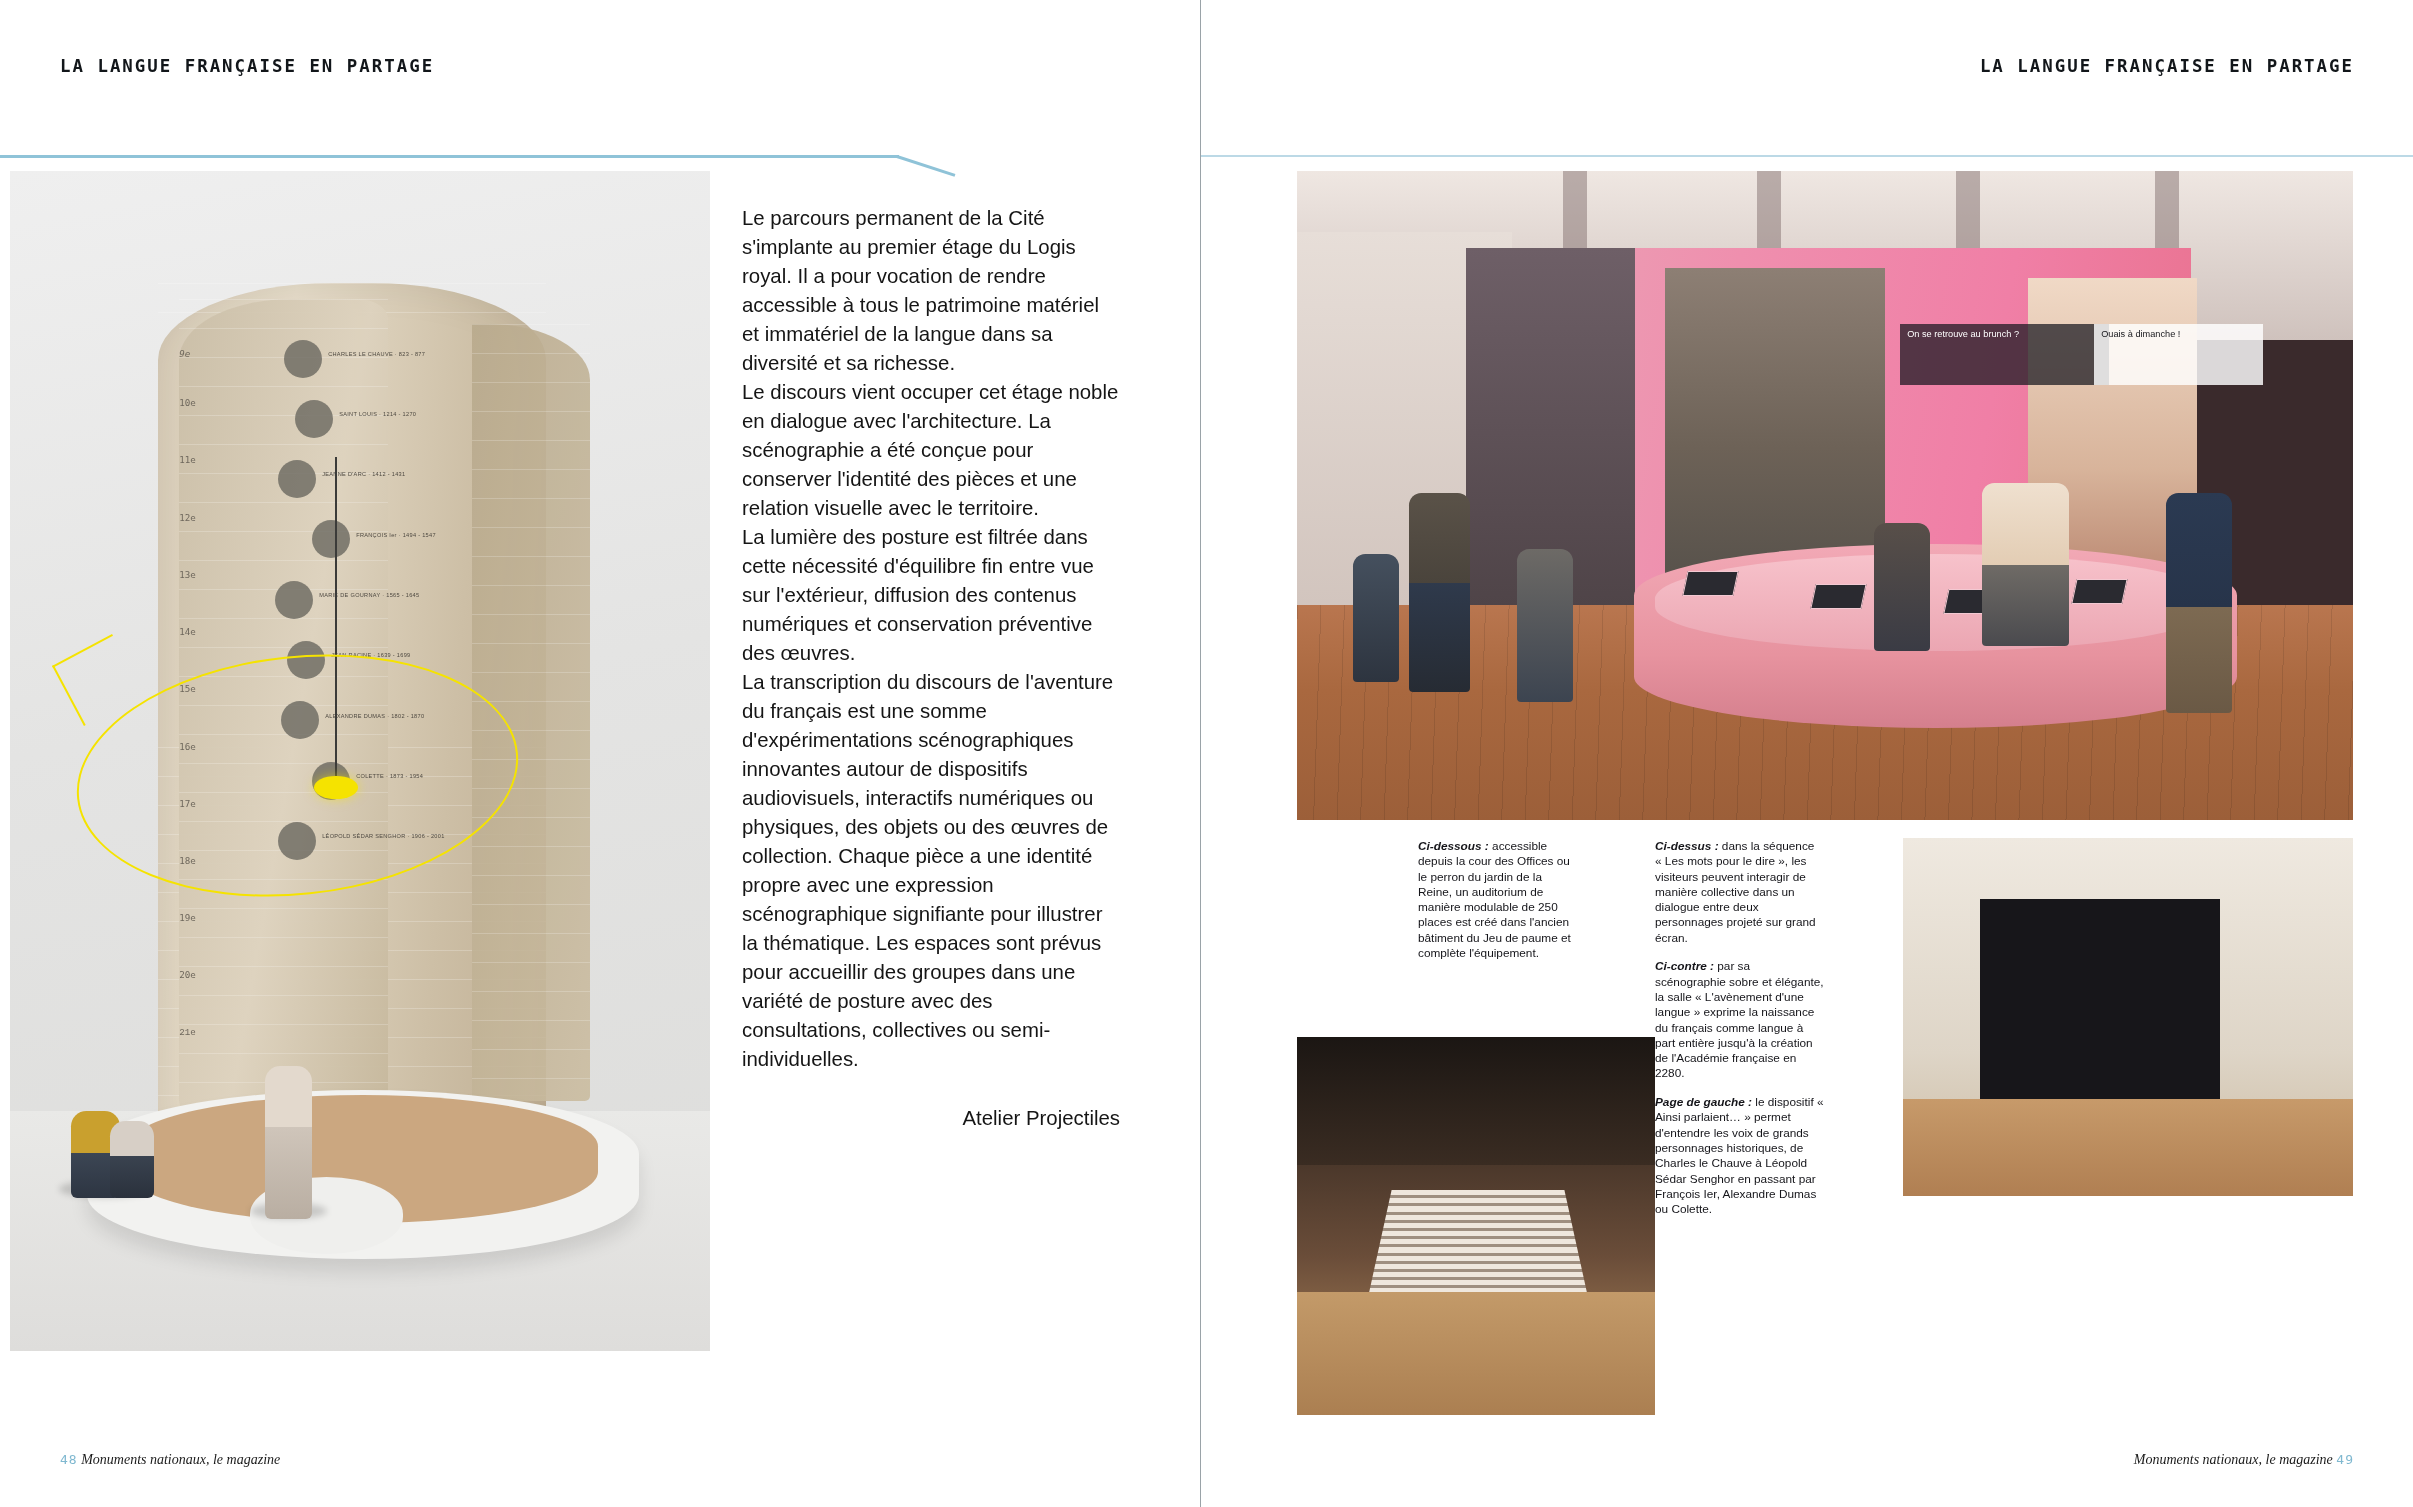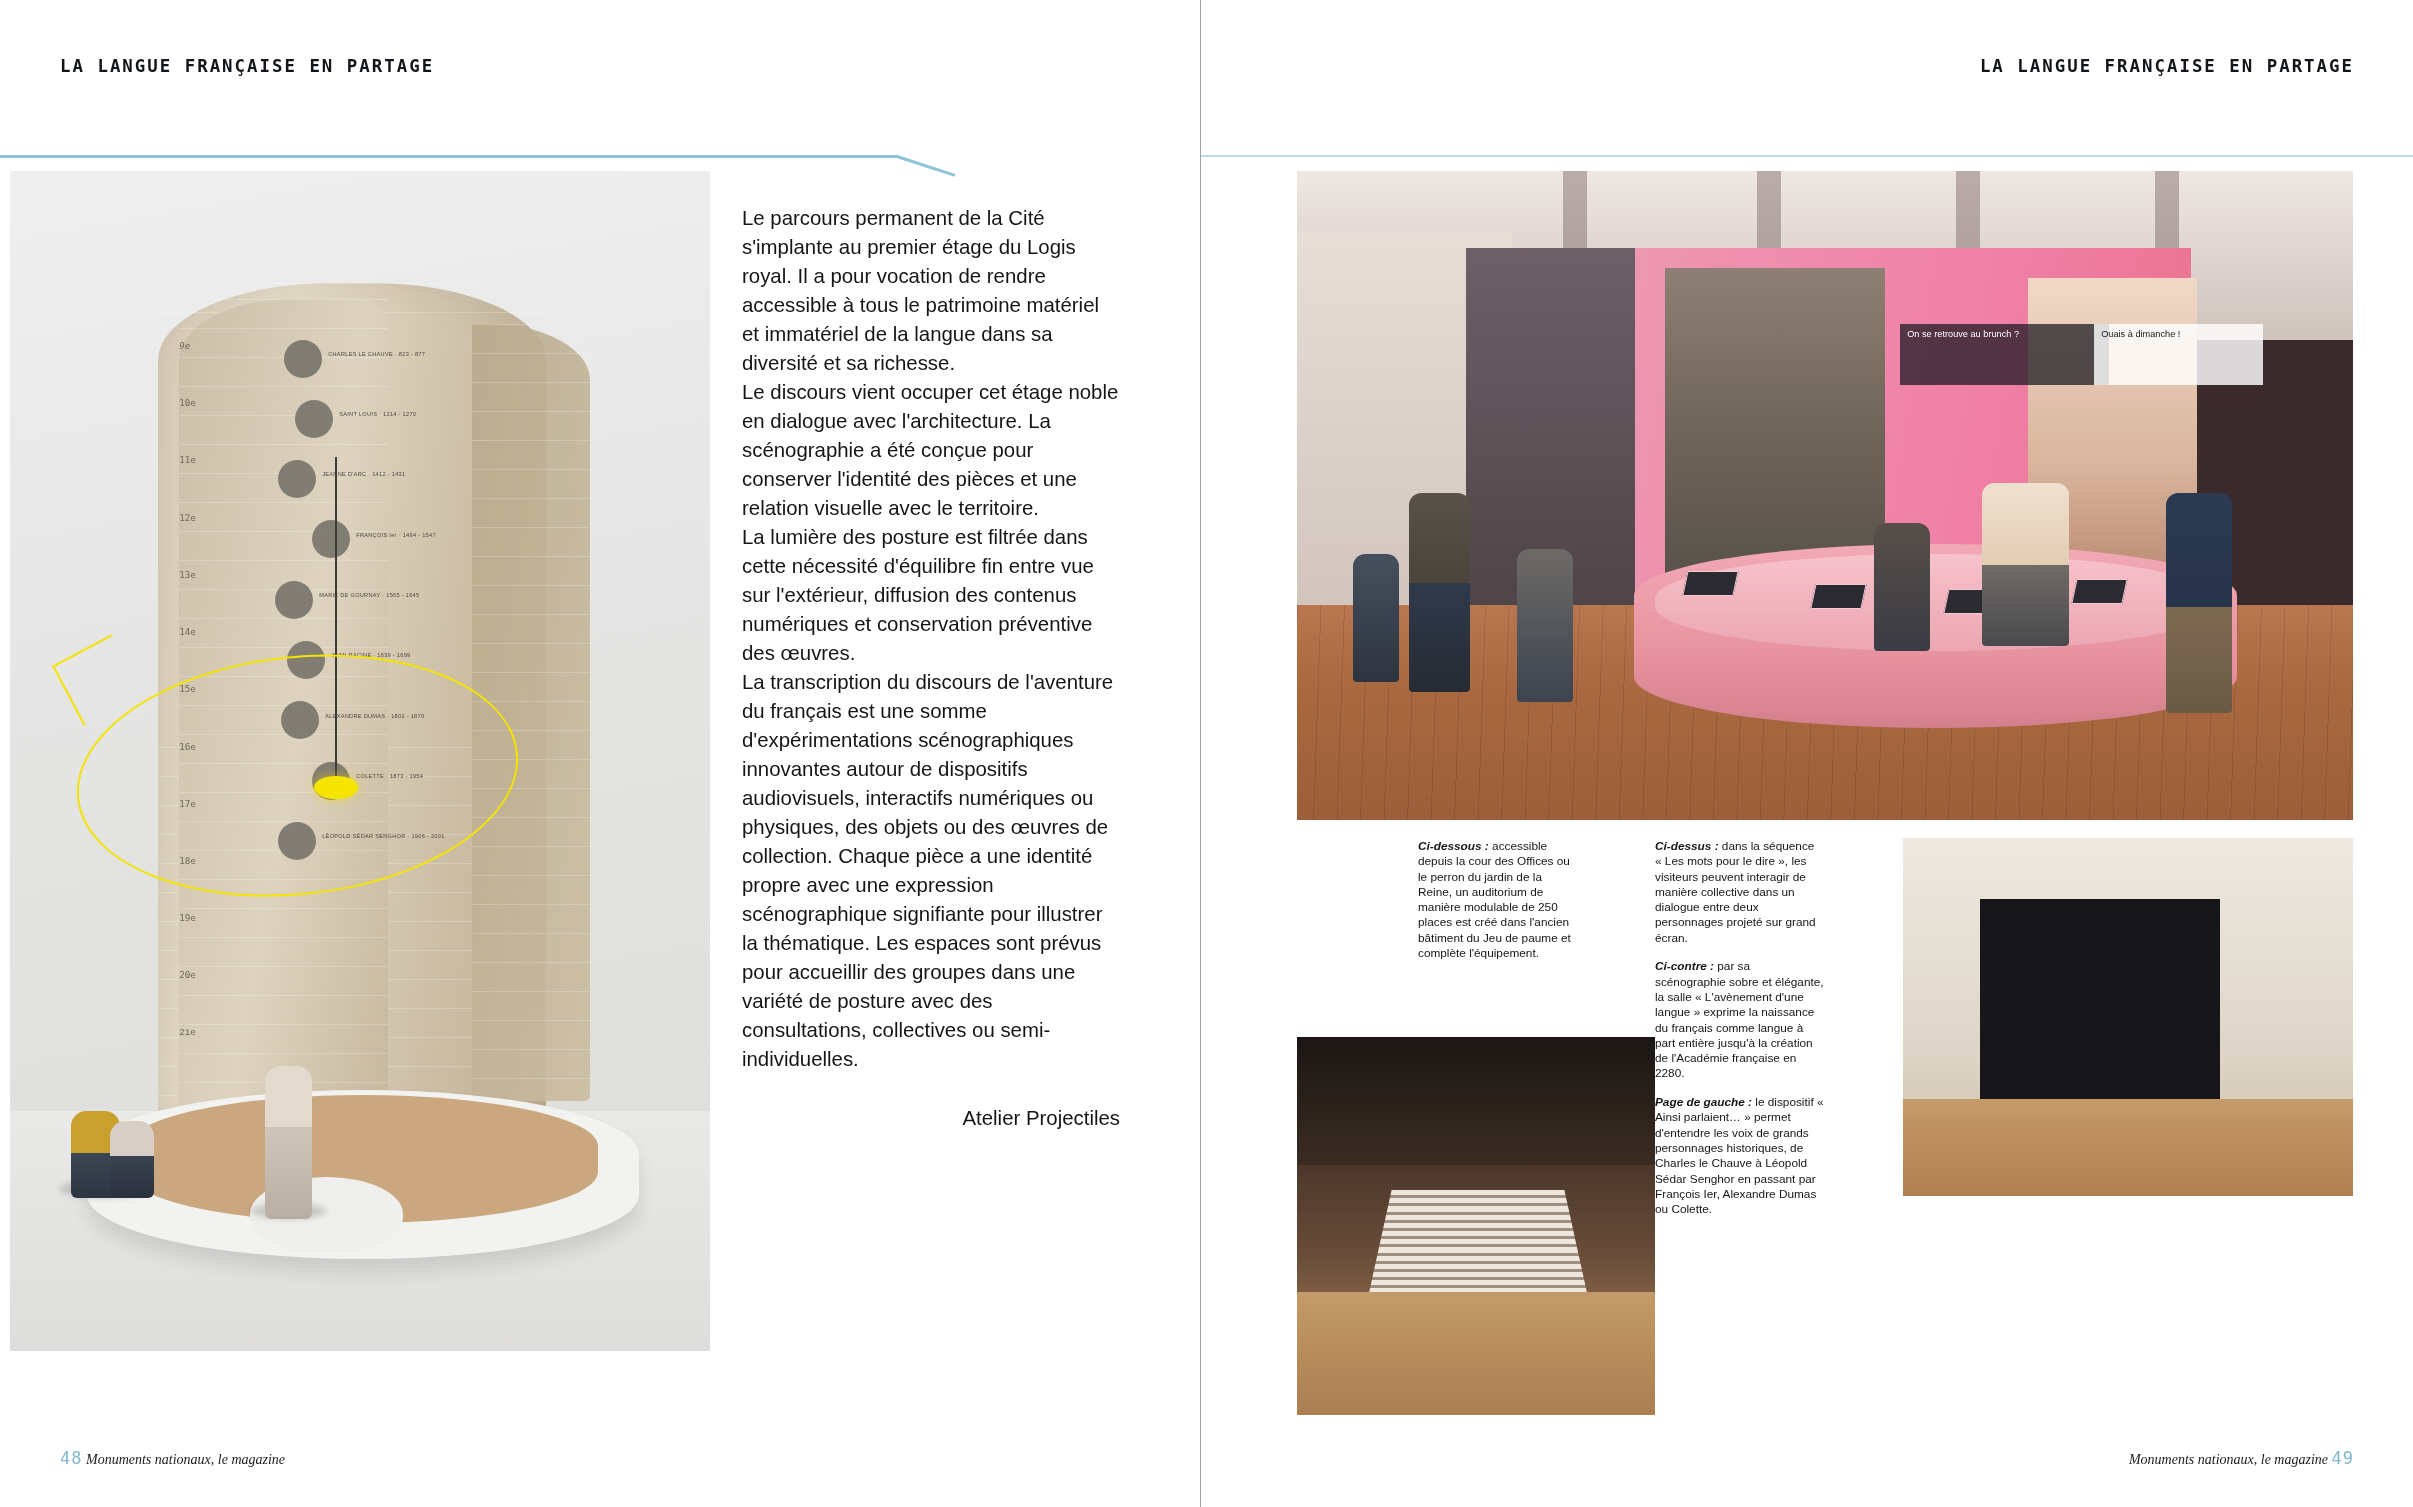--- a/index.html
+++ b/index.html
@@ -375,21 +375,21 @@
     bottom: 40px;
     font-size: 14px;
     font-style: italic;
     font-family: "Liberation Serif", serif;
     color: #1a1a1a;
     white-space: nowrap;
   }
   .folio-num {
     font-family: "DejaVu Sans Mono", monospace;
     font-style: normal;
-    font-size: 17px;
+    font-size: 13px;
     color: #7fb8d0;
     letter-spacing: 1px;
   }
   .folio-left { left: 60px; }
   .folio-right { right: 60px; }
 </style>
 </head>
 <body>
 
 <div class="spread">
@@ -407,21 +407,21 @@
         <div class="hl-brick"></div>
       </div>
       <div class="hl-wall-inner">
         <div class="hl-brick"></div>
       </div>
       <div class="hl-wall-right">
         <div class="hl-brick"></div>
       </div>
 
       <div class="hl-tickcol">
-          <div class="hl-tick" style="top: 0px; font-style: italic;">9e</div>
+          <div class="hl-tick" style="top: 8px; font-style: italic;">9e</div>
           <div class="hl-tick" style="top: 57px;">10e</div>
           <div class="hl-tick" style="top: 114px;">11e</div>
           <div class="hl-tick" style="top: 172px;">12e</div>
           <div class="hl-tick" style="top: 229px;">13e</div>
           <div class="hl-tick" style="top: 286px;">14e</div>
           <div class="hl-tick" style="top: 343px;">15e</div>
           <div class="hl-tick" style="top: 401px;">16e</div>
           <div class="hl-tick" style="top: 458px;">17e</div>
           <div class="hl-tick" style="top: 515px;">18e</div>
           <div class="hl-tick" style="top: 572px;">19e</div>

